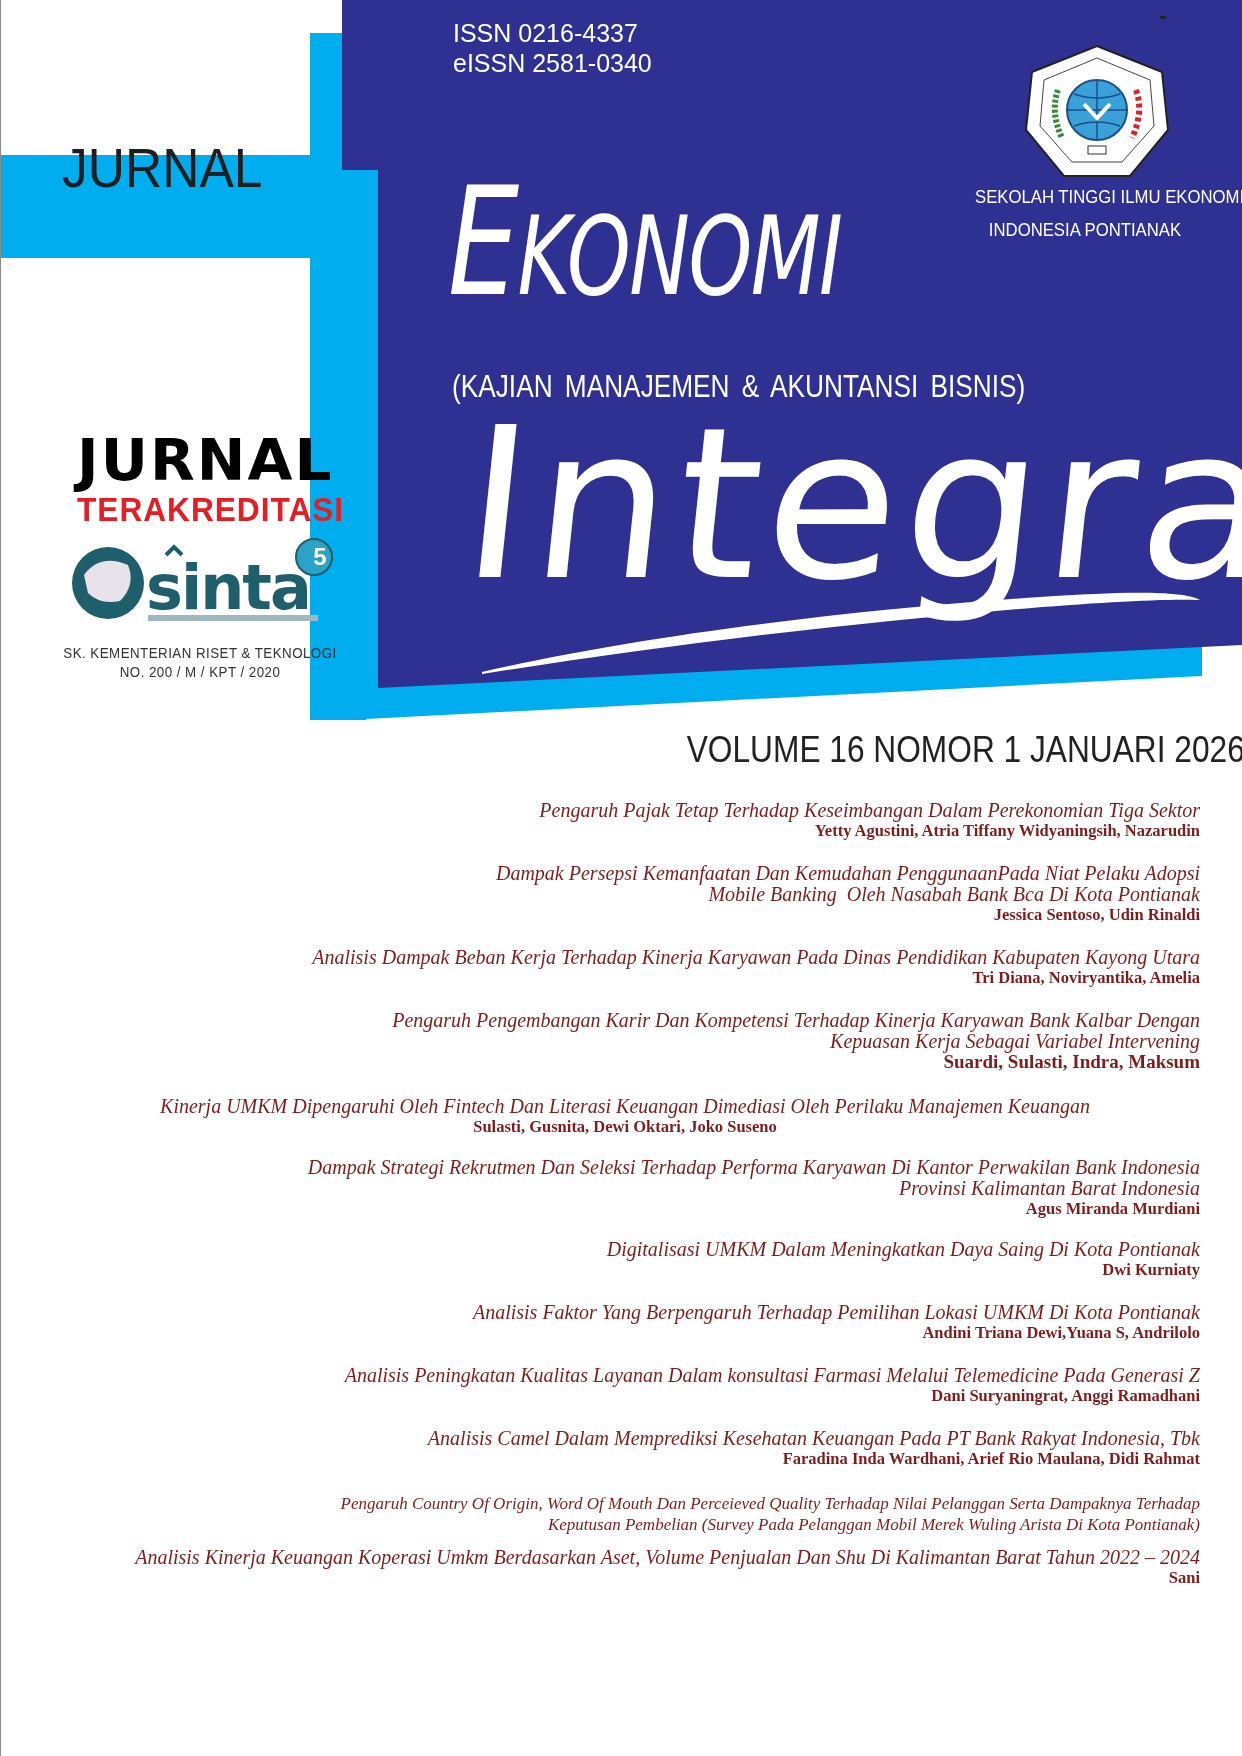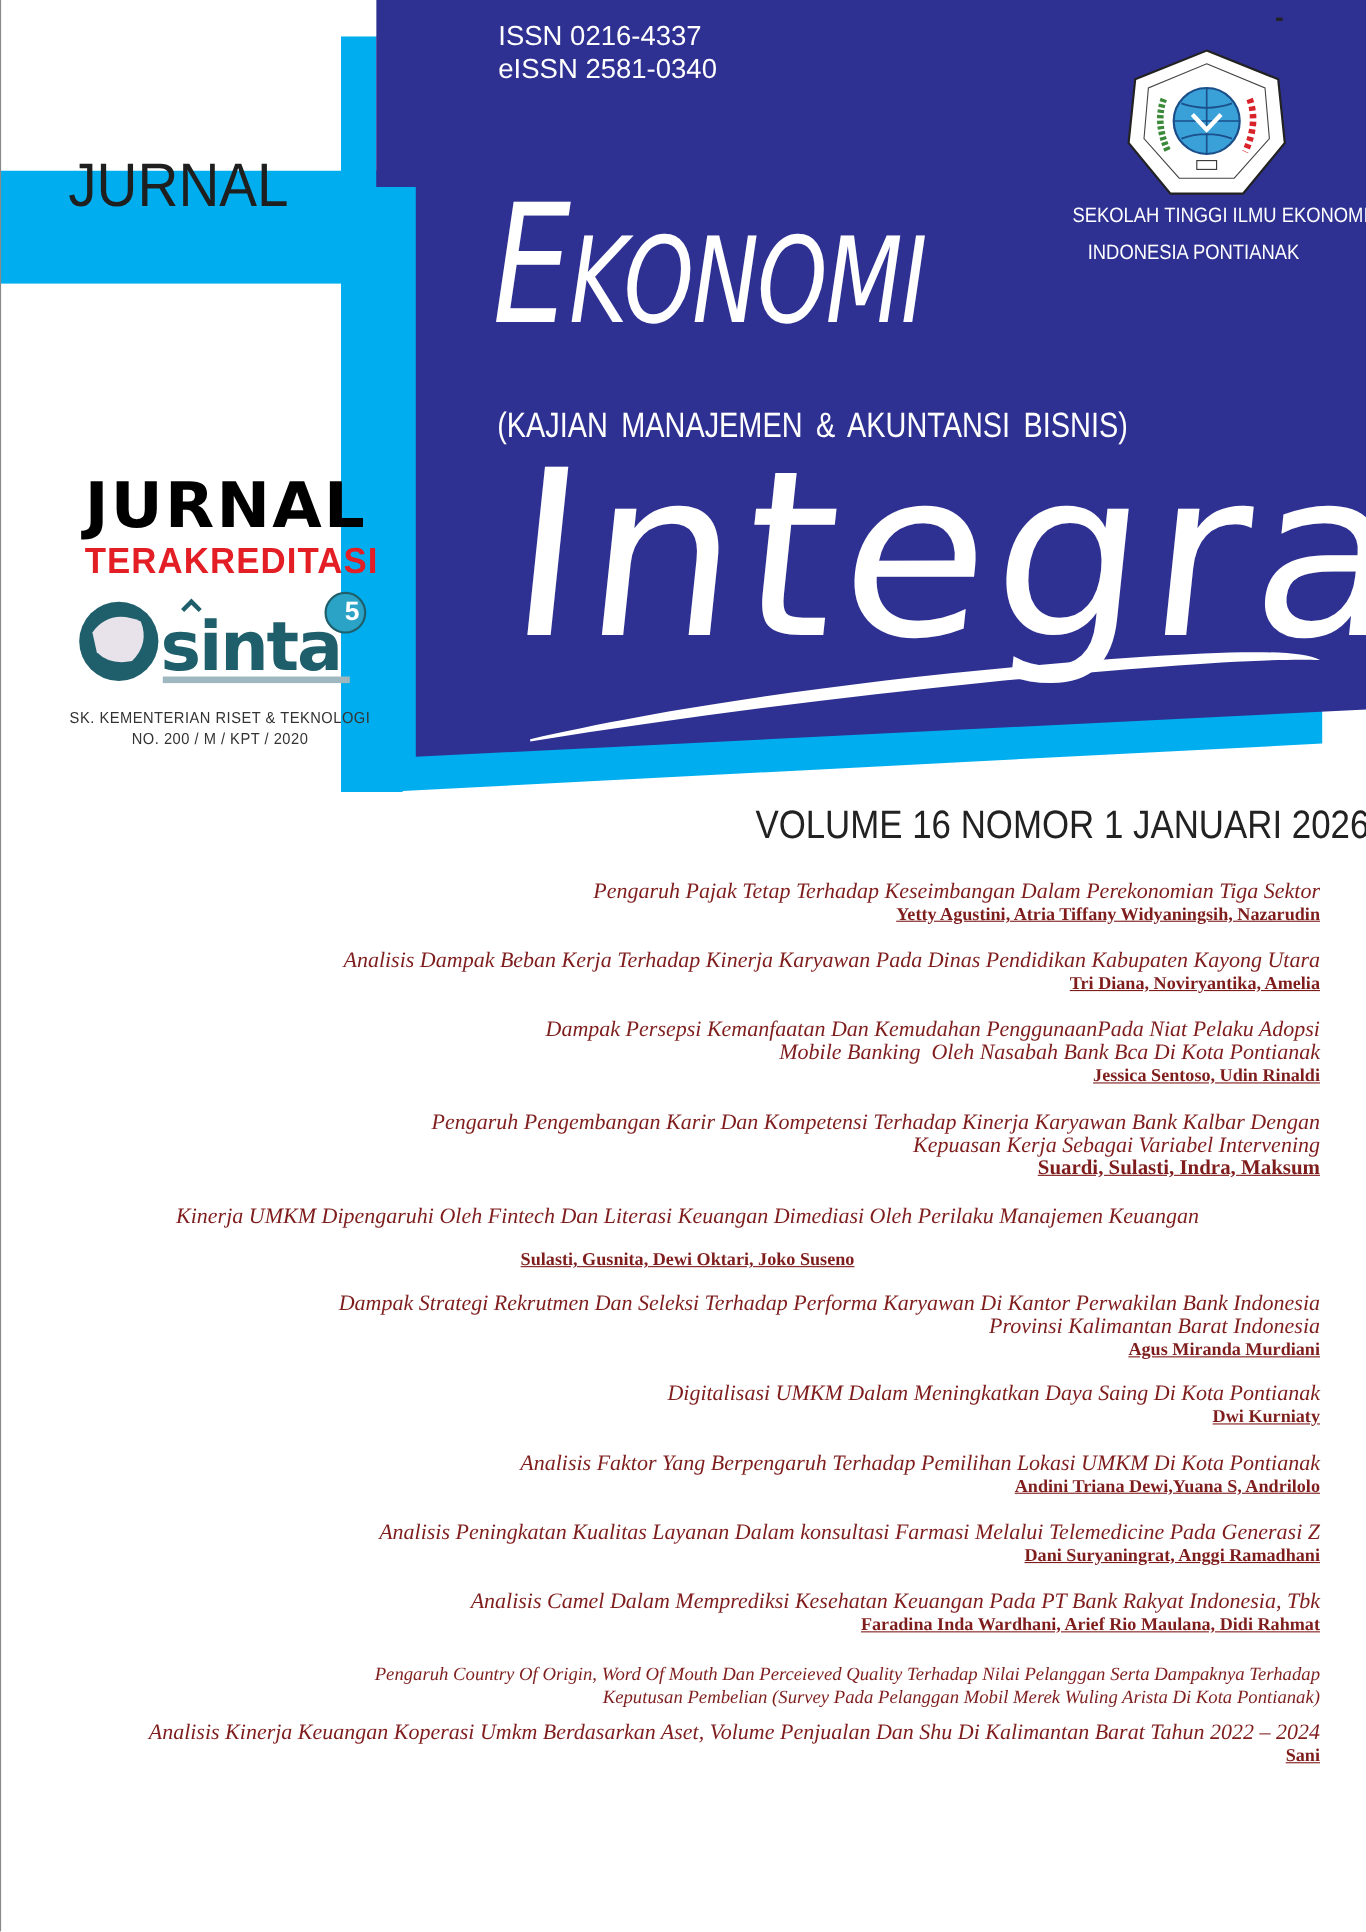--- a/index.html
+++ b/index.html
@@ -27,21 +27,21 @@
     .akred-jurnal { left: 77px; top: 430px; color: #000; font-weight: bold; font-size: 57px; line-height: 60px; letter-spacing: 2px; font-family: "DejaVu Sans", sans-serif; transform: scaleX(1.02); transform-origin: left top; }
     .akred-tera { left: 77px; top: 492px; color: #e41e25; font-weight: bold; font-size: 33px; line-height: 36px; letter-spacing: 1px; transform: scaleX(0.96); transform-origin: left top; }
     .sinta-logo { left: 70px; top: 535px; width: 270px; height: 100px; }
     .sk-text { left: 40px; top: 644px; width: 320px; text-align: center; color: #333; font-size: 14.5px; line-height: 19px; letter-spacing: 0.5px; transform: scaleX(0.92); transform-origin: center top; }
 
     .volume { left: 620px; top: 730px; width: 556px; text-align: right; color: #222; font-size: 36px; line-height: 40px; white-space: nowrap; transform: scaleX(0.88); transform-origin: right top; }
 
     .toc { position: absolute; right: 42px; top: 800px; width: 1150px; text-align: right; font-family: "Liberation Serif", serif; color: #7f1d1d; }
     .toc-entry { margin: 0; }
     .toc-title { font-style: italic; font-size: 20px; line-height: 21px; white-space: pre; display: block; }
-    .toc-authors { font-weight: bold; font-size: 16.5px; line-height: 20px; display: block; text-decoration: underline; }
+    .toc-authors { font-weight: bold; font-size: 16.5px; line-height: 20px; display: block; }
   </style>
 </head>
 <body>
 
 <svg class="shape" width="1242" height="760" viewBox="0 0 1242 760">
 
   <polygon fill="#00aeef" points="310,33 342,33 342,258 310,258 310,258 0,258 0,155 310,155"></polygon>
   <polygon fill="#00aeef" points="310,155 370,155 370,40 1202,40 1202,676 366,719 366,720 310,720 310,258"></polygon>
 
   <polygon fill="#2e3192" points="342,0 1242,0 1242,645 378,688 378,170 342,170"></polygon>
@@ -107,36 +107,36 @@
 </div>
 
 <div class="abs volume">VOLUME 16 NOMOR 1 JANUARI 2026</div>
 
 <div class="toc">
   <div class="toc-entry" style="margin-top:0;">
     <span class="toc-title">Pengaruh Pajak Tetap Terhadap Keseimbangan Dalam Perekonomian Tiga Sektor</span>
     <span class="toc-authors">Yetty Agustini, Atria Tiffany Widyaningsih, Nazarudin</span>
   </div>
   <div class="toc-entry" style="margin-top:22px;">
-    <span class="toc-title">Analisis Dampak Beban Kerja Terhadap Kinerja Karyawan Pada Dinas Pendidikan Kabupaten Kayong Utara</span>
-    <span class="toc-authors">Tri Diana, Noviryantika, Amelia</span>
-  </div>
-  <div class="toc-entry" style="margin-top:22px;">
     <span class="toc-title">Dampak Persepsi Kemanfaatan Dan Kemudahan PenggunaanPada Niat Pelaku Adopsi</span>
     <span class="toc-title">Mobile Banking  Oleh Nasabah Bank Bca Di Kota Pontianak</span>
     <span class="toc-authors">Jessica Sentoso, Udin Rinaldi</span>
+  </div>
+  <div class="toc-entry" style="margin-top:22px;">
+    <span class="toc-title">Analisis Dampak Beban Kerja Terhadap Kinerja Karyawan Pada Dinas Pendidikan Kabupaten Kayong Utara</span>
+    <span class="toc-authors">Tri Diana, Noviryantika, Amelia</span>
   </div>
   <div class="toc-entry" style="margin-top:22px;">
     <span class="toc-title">Pengaruh Pengembangan Karir Dan Kompetensi Terhadap Kinerja Karyawan Bank Kalbar Dengan</span>
     <span class="toc-title">Kepuasan Kerja Sebagai Variabel Intervening</span>
     <span class="toc-authors" style="font-size:19px;">Suardi, Sulasti, Indra, Maksum</span>
   </div>
   <div class="toc-entry" style="margin-top:24px;text-align:center;">
     <span class="toc-title">Kinerja UMKM Dipengaruhi Oleh Fintech Dan Literasi Keuangan Dimediasi Oleh Perilaku Manajemen Keuangan</span>
-    <span class="toc-authors" style="margin-top:18px;">Sulasti, Gusnita, Dewi Oktari, Joko Suseno</span>
+    <span class="toc-authors" style="margin-top:0;">Sulasti, Gusnita, Dewi Oktari, Joko Suseno</span>
   </div>
   <div class="toc-entry" style="margin-top:20px;">
     <span class="toc-title">Dampak Strategi Rekrutmen Dan Seleksi Terhadap Performa Karyawan Di Kantor Perwakilan Bank Indonesia</span>
     <span class="toc-title">Provinsi Kalimantan Barat Indonesia</span>
     <span class="toc-authors">Agus Miranda Murdiani</span>
   </div>
   <div class="toc-entry" style="margin-top:20px;">
     <span class="toc-title">Digitalisasi UMKM Dalam Meningkatkan Daya Saing Di Kota Pontianak</span>
     <span class="toc-authors">Dwi Kurniaty</span>
   </div>

